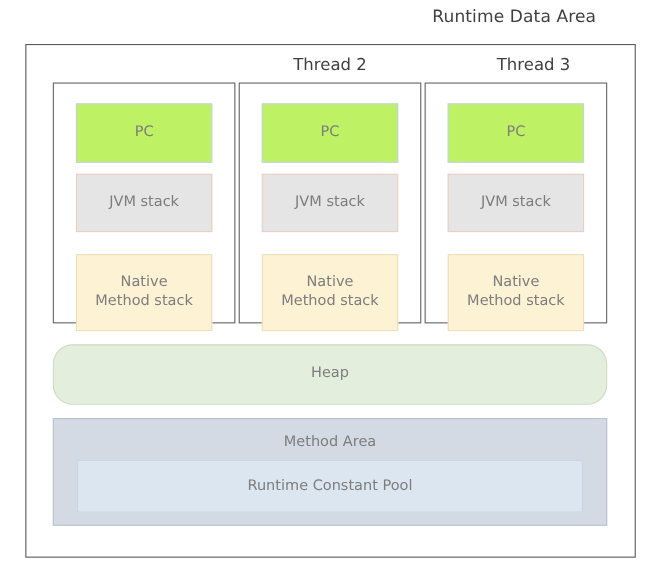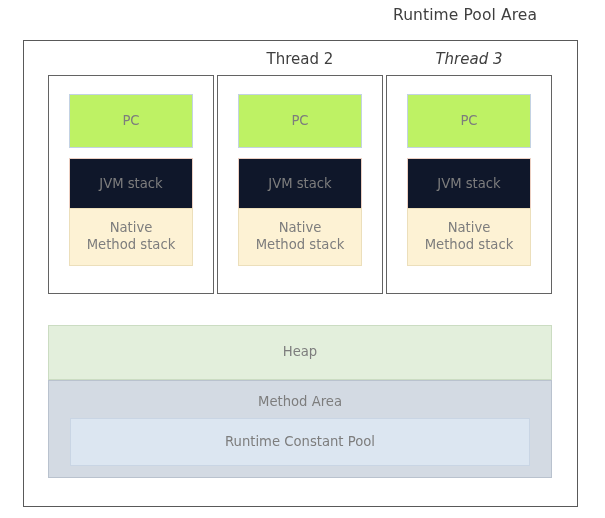--- a/index.html
+++ b/index.html
@@ -79,21 +79,21 @@
     color: #7d7d7d;
     line-height: 1.28;
     white-space: pre-line;
   }
 
   .region-pc {
     background: #bef264;
     border-color: #c3d2e3;
   }
   .region-jvm {
-    background: #0f172a;
+    background: #e5e5e5;
     border-color: #eccfc2;
   }
   .region-native {
     background: #fdf2d4;
     border-color: #ecdfbb;
   }
   .region-heap {
     background: #e3efdc;
     border-color: #cbdcc2;
   }
@@ -105,56 +105,56 @@
     padding-top: 13px;
   }
   .region-rcp {
     background: #dce6f1;
     border-color: #c9d5e4;
   }
 
   
   .slot-pc     { top: 18px;  height: 54px; }
   .slot-jvm    { top: 82px;  height: 53px; }
-  .slot-native { top: 132px; height: 58px; }
+  .slot-native { top: 155px; height: 70px; }
 </style>
 </head>
 <body>
 
 <div id="canvas">
 
-  <div class="diagram-title">Runtime Pool Area</div>
+  <div class="diagram-title">Runtime Data Area</div>
 
   <div class="outer-frame"></div>
 
 
   <div class="thread-box" style="left:48px; width:166px;">
     <div class="region region-pc slot-pc" style="left:20px; width:124px;">PC</div>
     <div class="region region-jvm slot-jvm" style="left:20px; width:124px;">JVM stack</div>
     <div class="region region-native slot-native" style="left:20px; width:124px;">Native
 Method stack</div>
   </div>
 
   <div class="thread-label" style="left:217px; width:166px;text-align:center;">Thread 2</div>
 
   <div class="thread-box" style="left:217px; width:166px;">
     <div class="region region-pc slot-pc" style="left:20px; width:124px;">PC</div>
     <div class="region region-jvm slot-jvm" style="left:20px; width:124px;">JVM stack</div>
     <div class="region region-native slot-native" style="left:20px; width:124px;">Native
 Method stack</div>
   </div>
 
-  <div class="thread-label" style="left:386px; width:166px;font-style:italic;">Thread 3</div>
+  <div class="thread-label" style="left:402px; width:166px;">Thread 3</div>
 
   <div class="thread-box" style="left:386px; width:166px;">
     <div class="region region-pc slot-pc" style="left:20px; width:124px;">PC</div>
     <div class="region region-jvm slot-jvm" style="left:20px; width:124px;">JVM stack</div>
     <div class="region region-native slot-native" style="left:20px; width:124px;">Native
 Method stack</div>
   </div>
 
-  <div class="region region-heap" style="left:48px; top:325px; width:504px; height:55px;">Heap</div>
+  <div class="region region-heap" style="left:48px; top:313px; width:504px; height:55px;border-radius:18px;">Heap</div>
 
   <div class="region region-method" style="left:48px; top:380px; width:504px; height:98px;">Method Area</div>
 
   <div class="region region-rcp" style="left:70px; top:418px; width:460px; height:48px;text-align:center;">Runtime Constant Pool</div>
 
 </div>
 
 </body></html>

